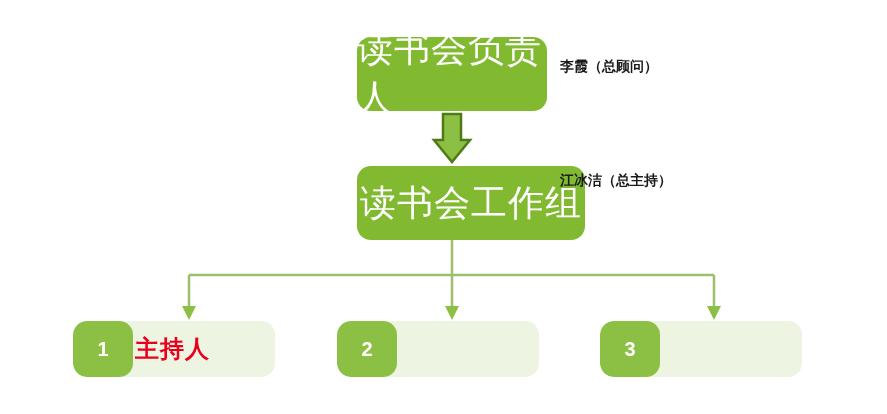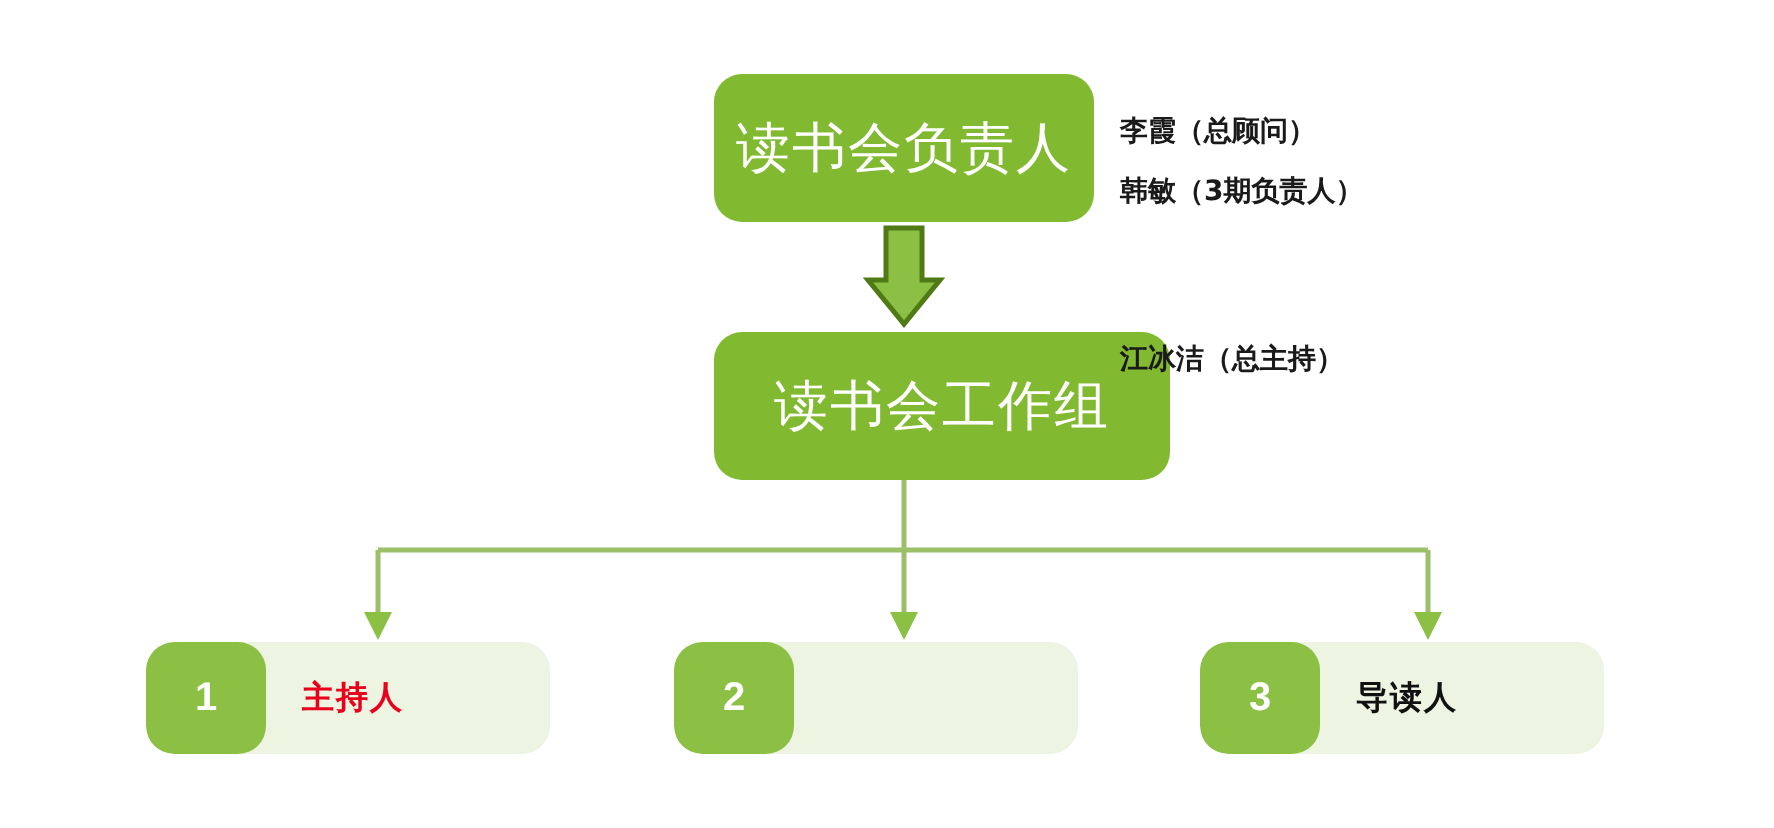--- a/index.html
+++ b/index.html
@@ -20,21 +20,21 @@
 
   
   .node-box {
     position: absolute;
     background: #81BA30;
     border-radius: 14px;
     display: flex;
     align-items: center;
     justify-content: center;
     color: #ffffff;
-    font-size: 27px;
+    font-size: 36px;
     font-weight: 400;
     letter-spacing: 1px;
     box-sizing: border-box;
   }
   #box-leader {
     left: 357px;
     top: 37px;
     width: 190px;
     height: 74px;
   }
@@ -100,22 +100,22 @@
     justify-content: center;
     color: #ffffff;
     font-size: 20px;
     font-weight: bold;
     font-family: "Liberation Sans", sans-serif;
   }
   .role-label {
     flex: 1 1 auto;
     display: flex;
     align-items: center;
-    padding-left: 18px;
-    font-size: 16px;
+    padding-left: 2px;
+    font-size: 24px;
     font-weight: bold;
     color: #111111;
     letter-spacing: 1px;
   }
   .role-label.highlight {
     color: #E8001C;
   }
 </style>
 </head>
 <body>
@@ -141,21 +141,20 @@
     <line x1="714" y1="275" x2="714" y2="310" stroke="#9CBF6A" stroke-width="2.5"></line>
     <polygon points="714,320 707,306 721,306" fill="#8CC044"></polygon>
   </svg>
 
   <div class="node-box" id="box-leader">
     <span>读书会负责人</span>
   </div>
 
   <div class="annotation" id="annot-leader">
     <div>李霞（总顾问）</div>
-    <div>韩敏（3期负责人）</div>
   </div>
 
   <div class="node-box" id="box-workgroup">
     <span>读书会工作组</span>
   </div>
 
   <div class="annotation" id="annot-workgroup">
     <div>江冰洁（总主持）</div>
   </div>
 
@@ -163,16 +162,15 @@
     <div class="role-badge">1</div>
     <div class="role-label highlight">主持人</div>
   </div>
 
   <div class="role-pill" id="pill-2">
     <div class="role-badge">2</div>
   </div>
 
   <div class="role-pill" id="pill-3">
     <div class="role-badge">3</div>
-    <div class="role-label">导读人</div>
   </div>
 
 </div>
 
 </body></html>

